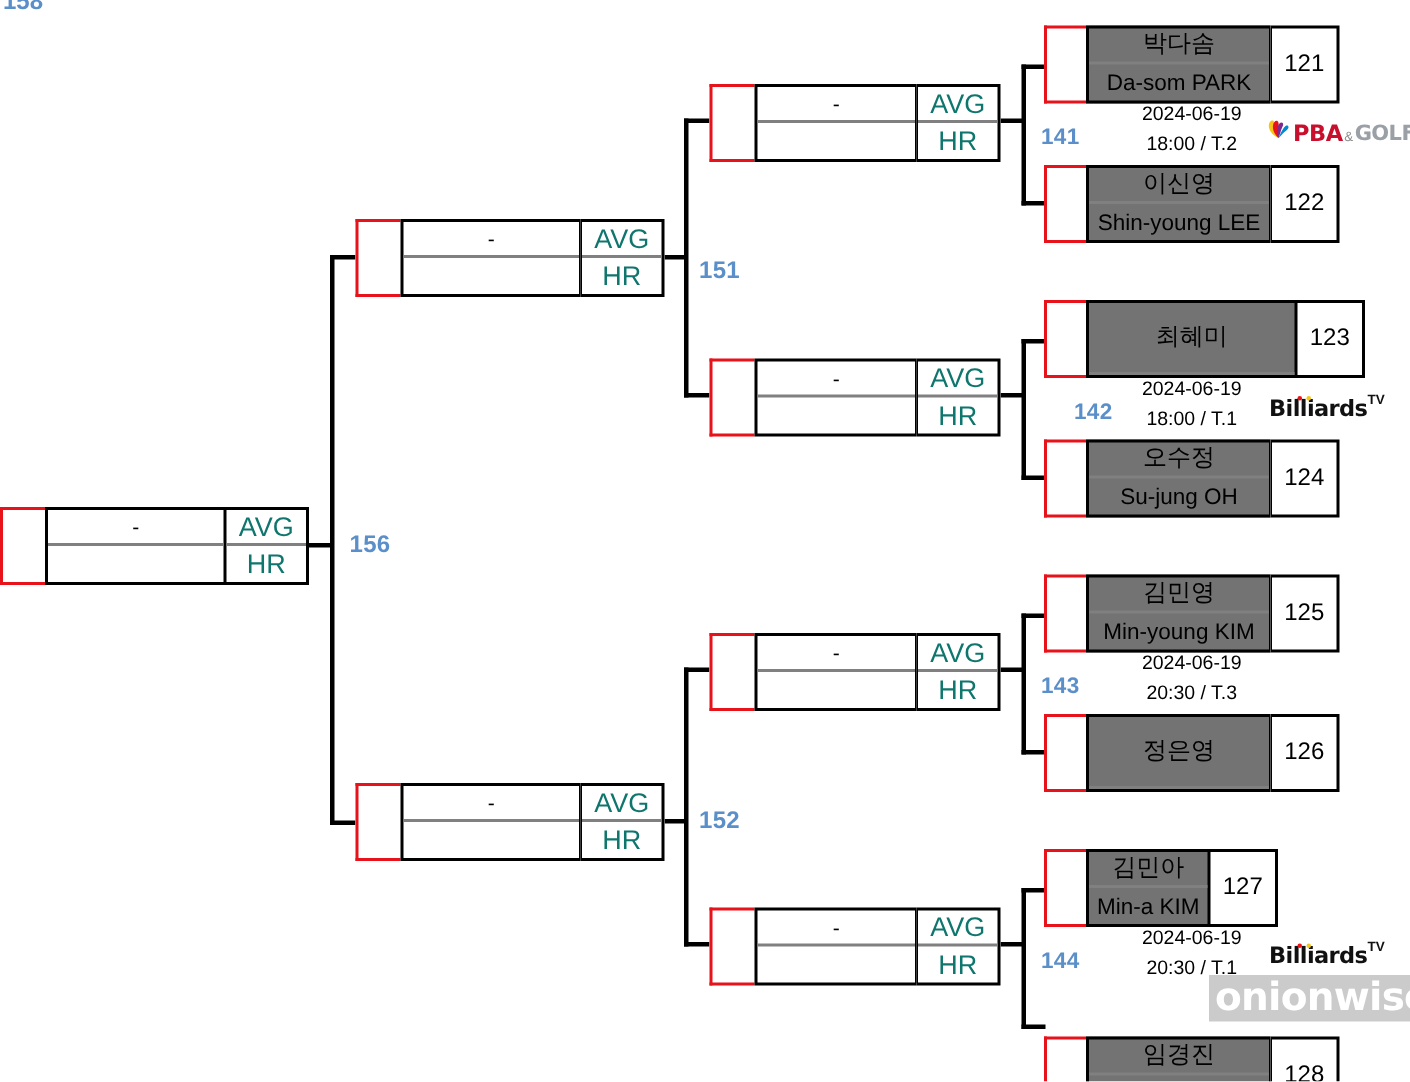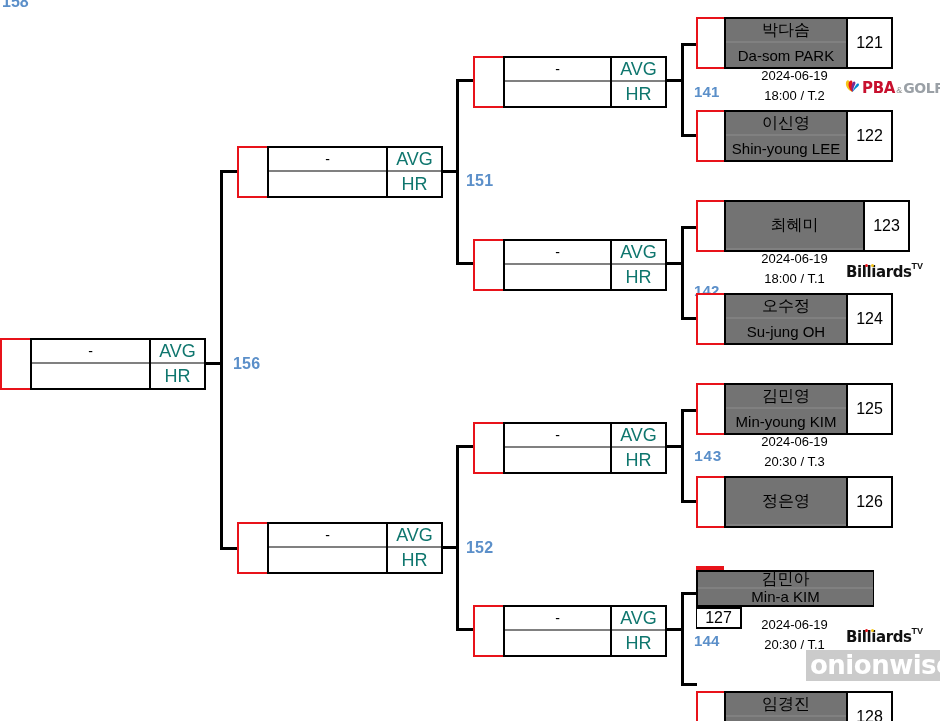--- a/index.html
+++ b/index.html
@@ -389,21 +389,21 @@
     <div class="seedcell"></div>
     <div class="namecell">
       <div class="kor">최혜미</div>
     </div>
     <div class="numcell">123</div>
   </div>
   <div class="minfo" style="left:713px; top:249px; width:163px;">
     <div>2024-06-19</div>
     <div>18:00 / T.1</div>
   </div>
-  <div class="mnum" style="left:694px; top:267px;margin-top:16px;">142</div>
+  <div class="mnum" style="left:716px; top:267px;">142</div>
   <div class="pbox" style="left:696px; top:293px; width:197px; height:52px;">
     <div class="seedcell"></div>
     <div class="namecell">
       <div class="kor">오수정</div>
       <div class="eng">Su-jung OH</div>
     </div>
     <div class="numcell">124</div>
   </div>
   <div class="logo logo-btv" style="left:846px; top:263px;">
     <span class="btv-word">Billiards</span>
@@ -417,30 +417,30 @@
     <div class="namecell">
       <div class="kor">김민영</div>
       <div class="eng">Min-young KIM</div>
     </div>
     <div class="numcell">125</div>
   </div>
   <div class="minfo" style="left:713px; top:432px; width:163px;">
     <div>2024-06-19</div>
     <div>20:30 / T.3</div>
   </div>
-  <div class="mnum" style="left:694px; top:450px;font-family:Liberation Mono, monospace;">143</div>
+  <div class="mnum" style="left:694px; top:450px;">143</div>
   <div class="pbox" style="left:696px; top:476px; width:197px; height:52px;">
     <div class="seedcell"></div>
     <div class="namecell">
       <div class="kor">정은영</div>
     </div>
     <div class="numcell">126</div>
   </div>
 
-  <div class="pbox" style="left:696px; top:566px; width:178px; height:52px;flex-direction:column;">
+  <div class="pbox" style="left:696px; top:566px; width:156px; height:52px;">
     <div class="seedcell"></div>
     <div class="namecell">
       <div class="kor">김민아</div>
       <div class="eng">Min-a KIM</div>
     </div>
     <div class="numcell">127</div>
   </div>
   <div class="minfo" style="left:713px; top:615px; width:163px;">
     <div>2024-06-19</div>
     <div>20:30 / T.1</div>

